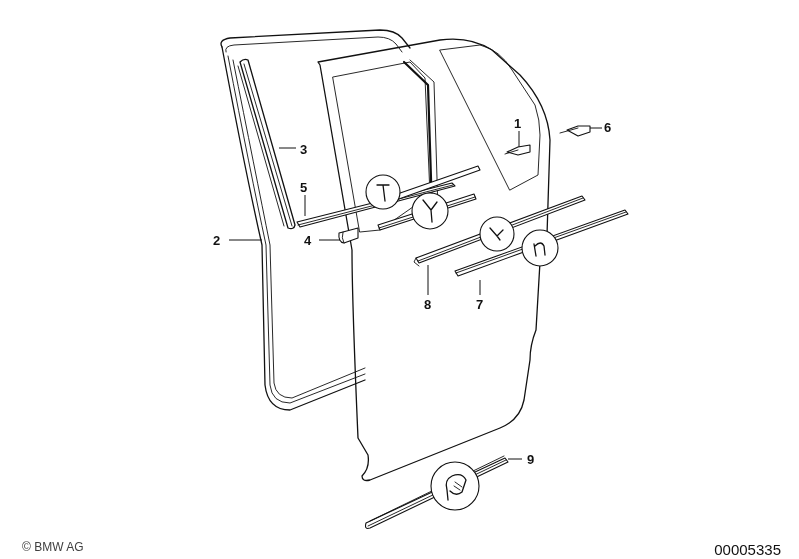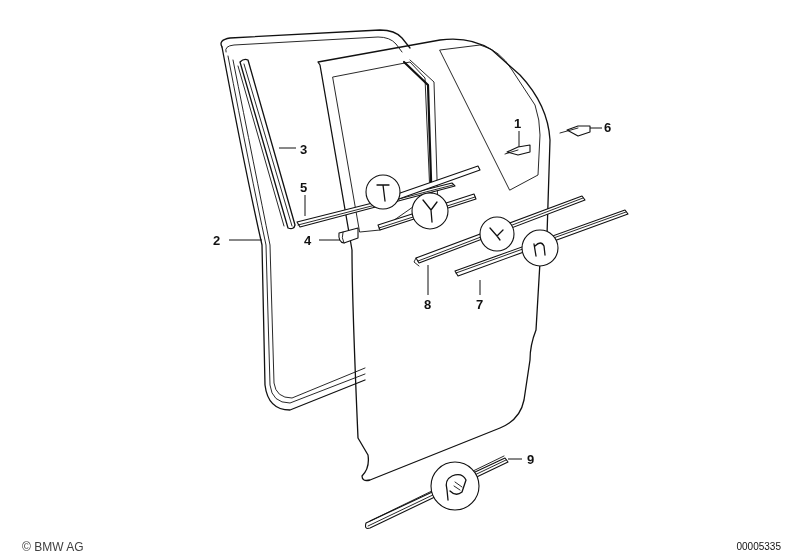--- a/index.html
+++ b/index.html
@@ -6,21 +6,21 @@
     body { width: 799px; height: 559px; position: relative; overflow: hidden; font-family: "Liberation Sans", sans-serif; }
     #diagram { position: absolute; left: 0; top: 0; width: 799px; height: 559px; }
     .ln { fill: none; stroke: #111; stroke-width: 1.3; stroke-linecap: round; stroke-linejoin: round; }
     .thin { fill: none; stroke: #111; stroke-width: 0.9; stroke-linecap: round; stroke-linejoin: round; }
     .thick { fill: none; stroke: #111; stroke-width: 2.2; stroke-linecap: round; stroke-linejoin: round; }
     .part { fill: #fff; stroke: #111; stroke-width: 1.1; stroke-linejoin: round; }
     .callout-circle { fill: #fff; stroke: #111; stroke-width: 1.1; }
     .leader { stroke: #111; stroke-width: 1; fill: none; }
     .label { position: absolute; font-weight: bold; font-size: 13px; color: #111; line-height: 1; }
     .footer-left { position: absolute; left: 22px; top: 540px; font-size: 12px; color: #404040; }
-    .footer-right { position: absolute; right: 18px; top: 541px; font-size: 10px; color: #111; }
+    .footer-right { position: absolute; right: 18px; top: 541px; font-size: 15px; color: #111; }
   </style>
 </head>
 <body>
 
 <svg id="diagram" viewBox="0 0 799 559" xmlns="http://www.w3.org/2000/svg">
 
   <g>
     <path class="ln" d="M222,47 Q218,40 230,38 L380,30 Q395,30 402,38 L410,48"></path>
     <path class="thin" d="M226,52 Q224,46 234,45 L378,37 Q390,37 396,44 L402,52"></path>
     <path class="ln" d="M222,47 Q245,170 262,245 L265,385 Q268,410 290,410 L365,380"></path>

